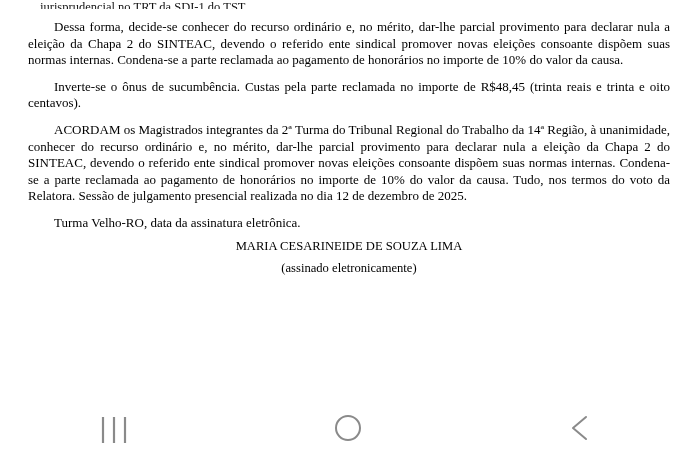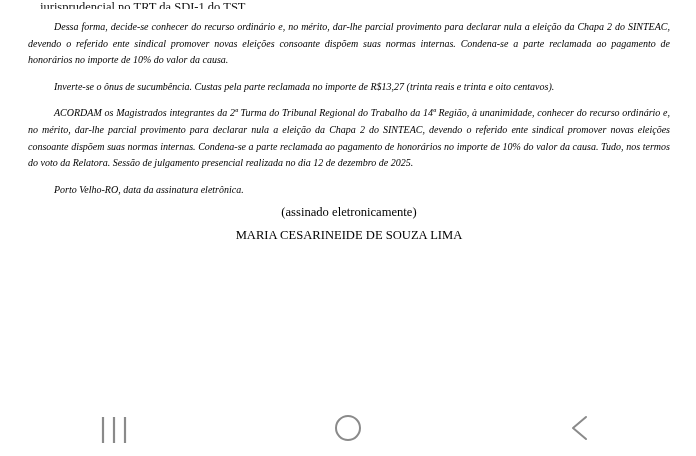--- a/index.html
+++ b/index.html
@@ -37,27 +37,26 @@
     white-space: nowrap;
     margin: 0 0 0 12px;
   }
   .heading {
     font-size: 12.6px;
     line-height: 15px;
     margin: 8px 0 0 24px;
     color: #000;
   }
   .para {
-    font-size: 10px;
+    font-size: 13px;
     line-height: 16.6px;
     text-align: justify;
     margin: 10px 0 0 0;
     text-indent: 26px;
     color: #000;
-    font-style: italic;
   }
   .center-line {
     font-size: 12.6px;
     line-height: 16.6px;
     text-align: center;
     margin: 6px 0 0 0;
     color: #000;
   }
   
   #navbar {
@@ -102,30 +101,30 @@
 
 <div id="page">
 
   <div class="doc">
 
     <div class="clipped-line">jurisprudencial no TRT da SDI-1 do TST.</div>
 
 
     <p class="para">Dessa forma, decide-se conhecer do recurso ordinário e, no mérito, dar-lhe parcial provimento para declarar nula a eleição da Chapa 2 do SINTEAC, devendo o referido ente sindical promover novas eleições consoante dispõem suas normas internas. Condena-se a parte reclamada ao pagamento de honorários no importe de 10% do valor da causa.</p>
 
-    <p class="para">Inverte-se o ônus de sucumbência. Custas pela parte reclamada no importe de R$13,27 (trinta reais e trinta e oito centavos).</p>
+    <p class="para">Inverte-se o ônus de sucumbência. Custas pela parte reclamada no importe de R$48,45 (trinta reais e trinta e oito centavos).</p>
 
 
     <p class="para">ACORDAM os Magistrados integrantes da 2ª Turma do Tribunal Regional do Trabalho da 14ª Região, à unanimidade, conhecer do recurso ordinário e, no mérito, dar-lhe parcial provimento para declarar nula a eleição da Chapa 2 do SINTEAC, devendo o referido ente sindical promover novas eleições consoante dispõem suas normas internas. Condena-se a parte reclamada ao pagamento de honorários no importe de 10% do valor da causa. Tudo, nos termos do voto da Relatora. Sessão de julgamento presencial realizada no dia 12 de dezembro de 2025.</p>
 
-    <p class="para">Porto Velho-RO, data da assinatura eletrônica.</p>
+    <p class="para">Turma Velho-RO, data da assinatura eletrônica.</p>
+
+    <div class="center-line">MARIA CESARINEIDE DE SOUZA LIMA</div>
 
     <div class="center-line">(assinado eletronicamente)</div>
-
-    <div class="center-line">MARIA CESARINEIDE DE SOUZA LIMA</div>
 
 
   </div>
 
   <div id="navbar">
 
     <div class="nav-btn">
       <span class="nav-recents">|||</span>
     </div>
 

